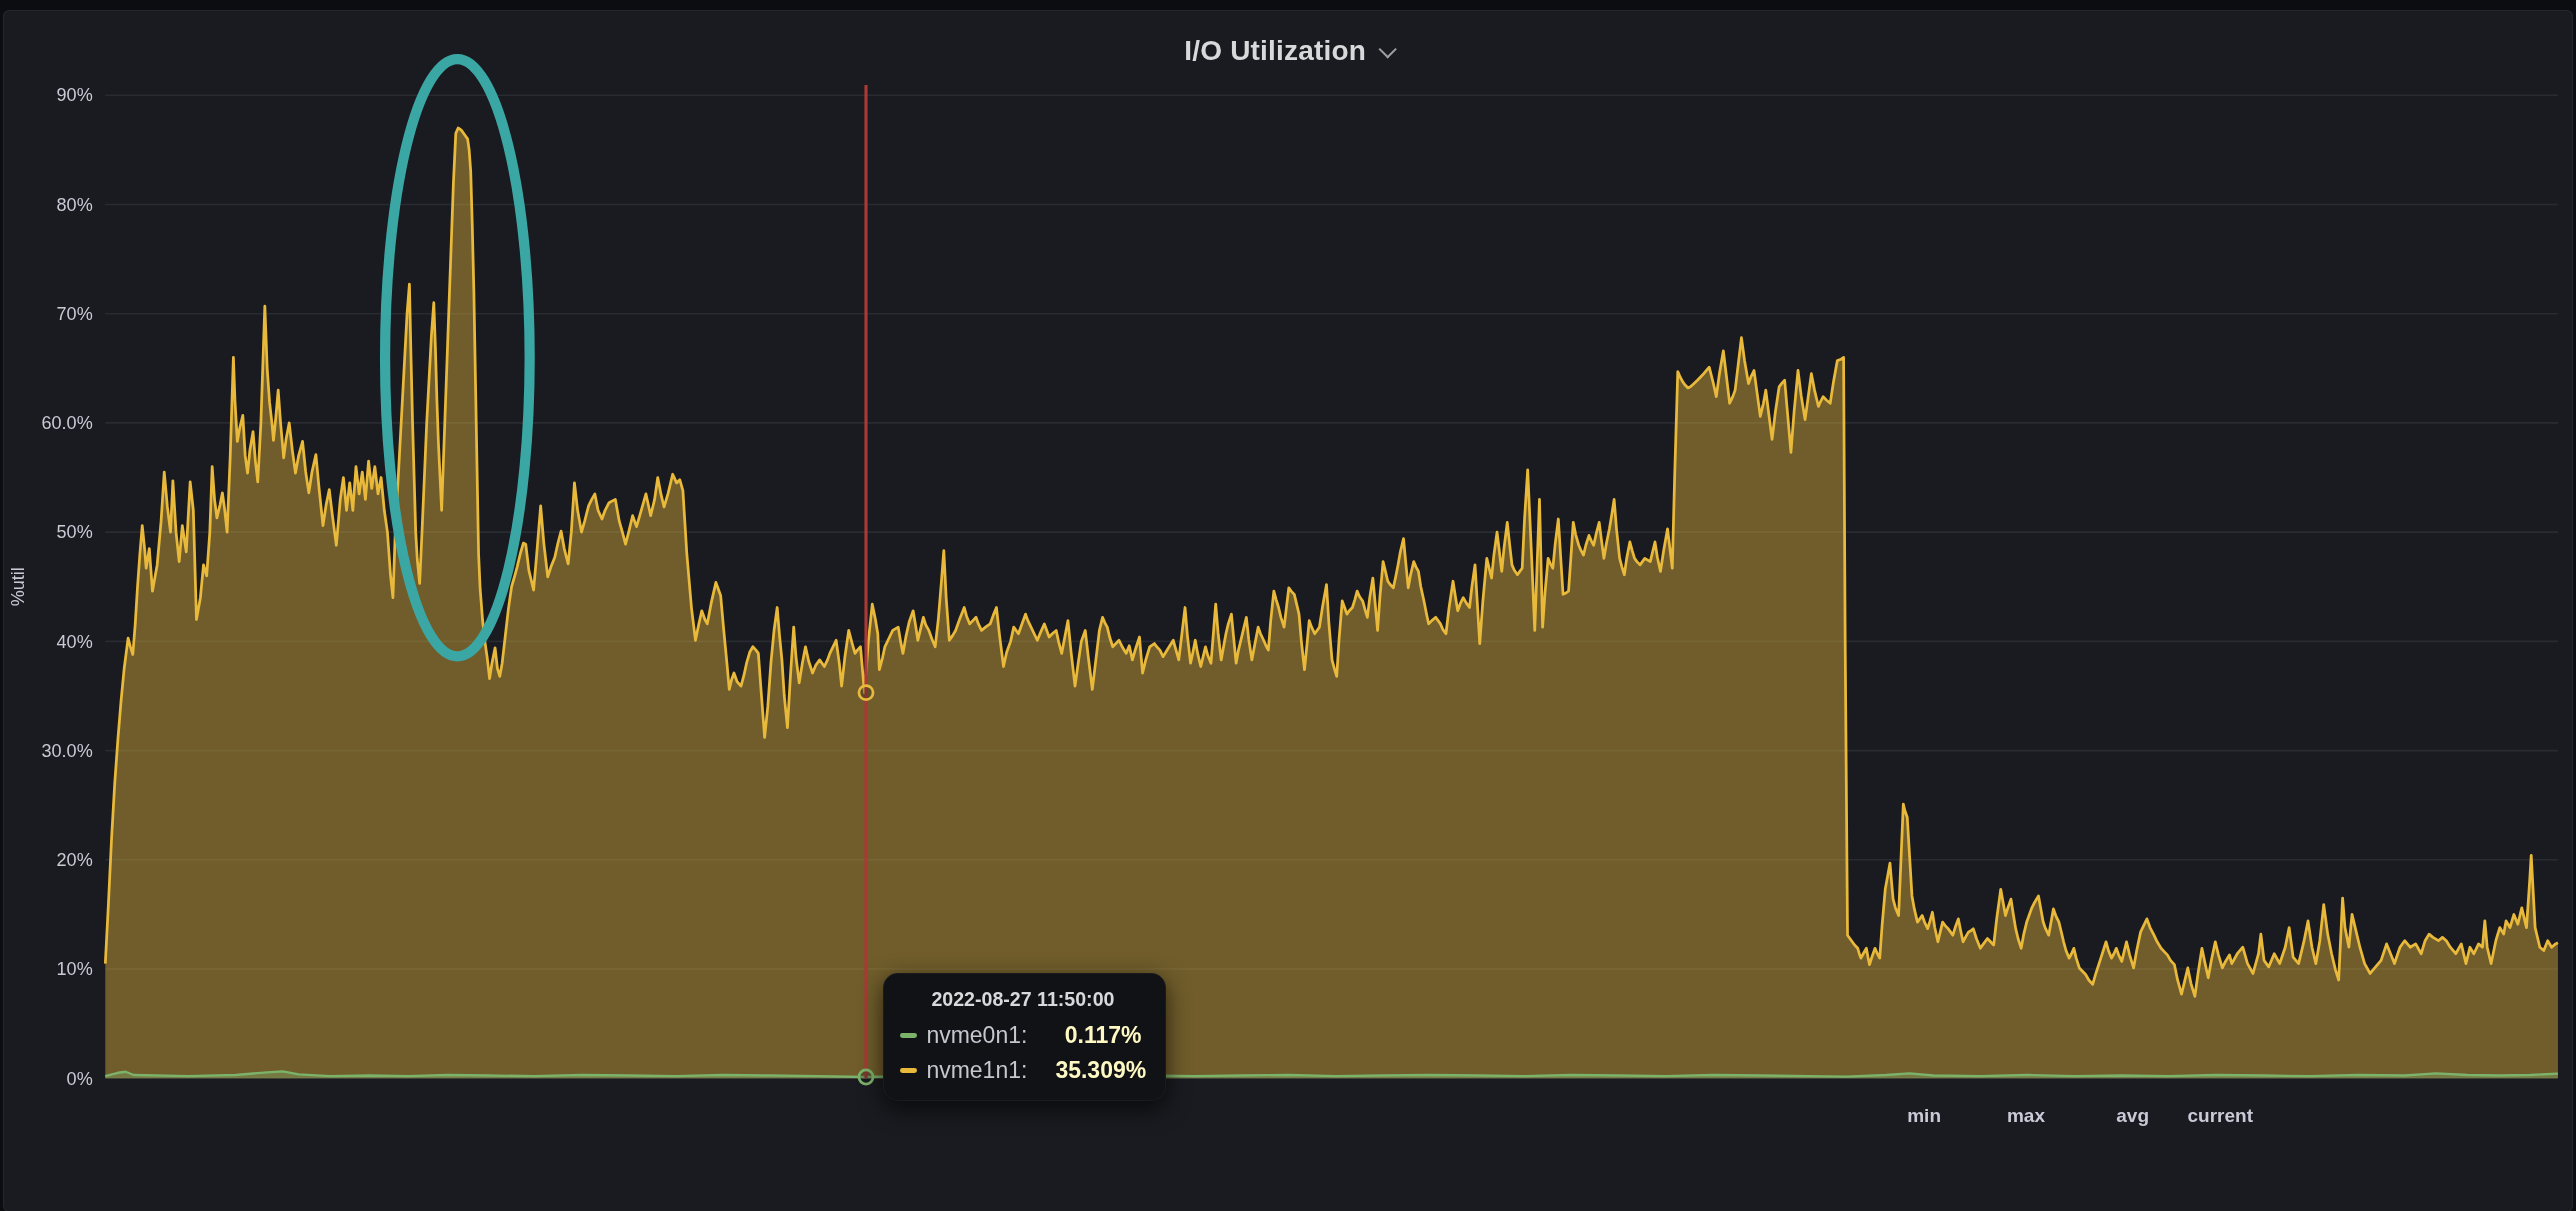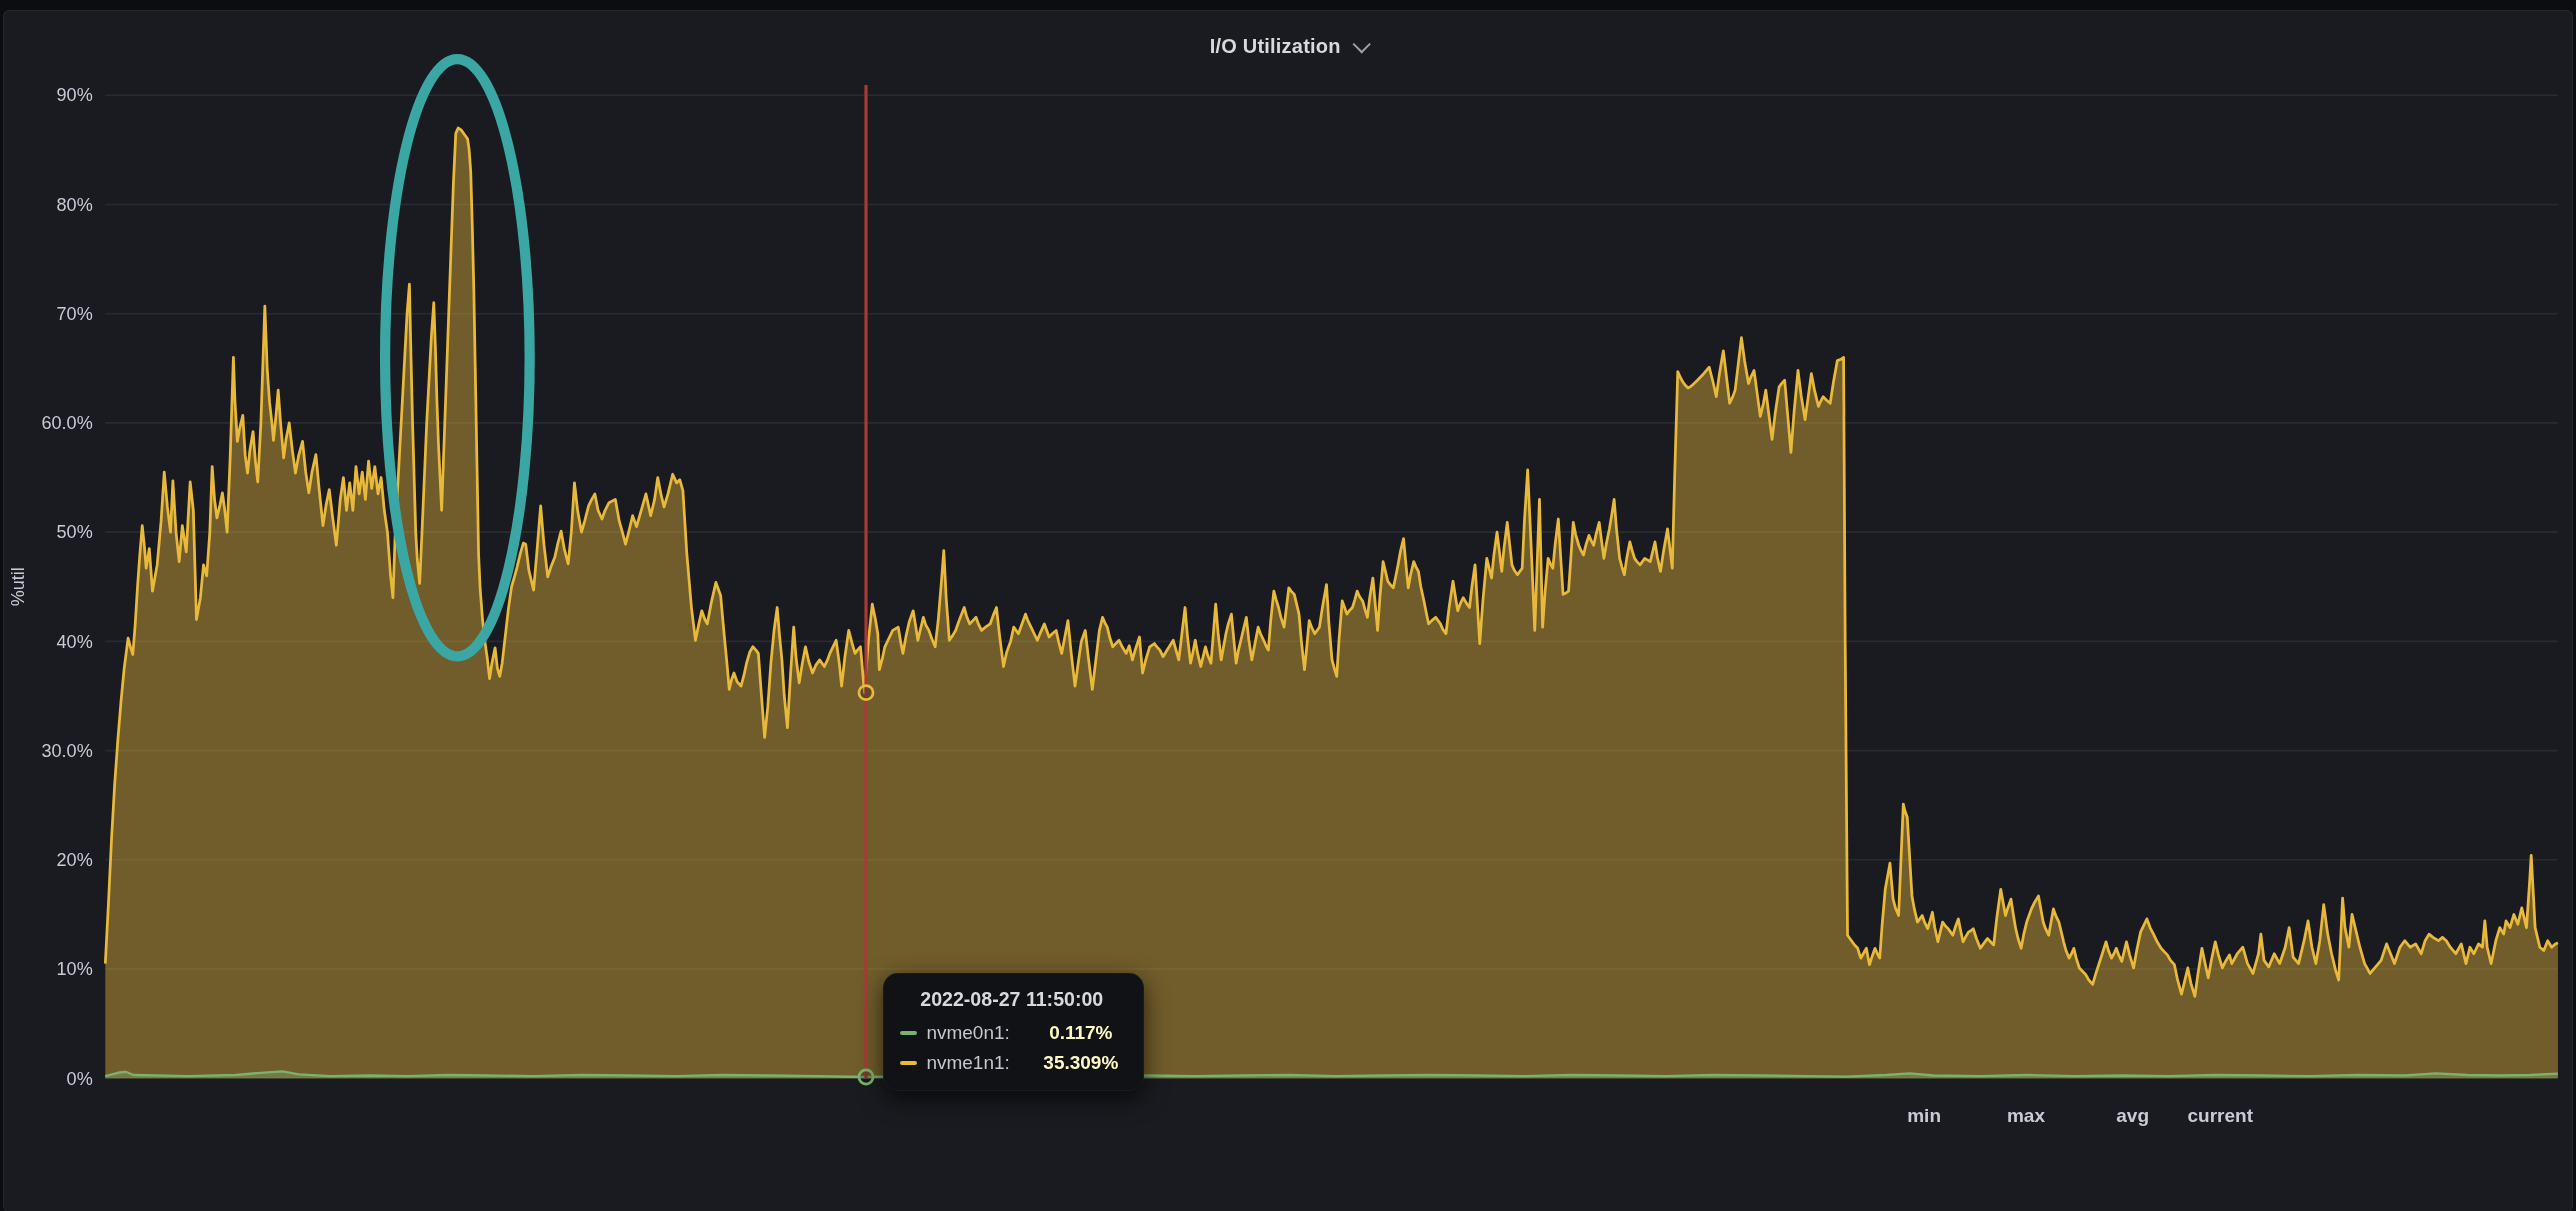--- a/index.html
+++ b/index.html
@@ -1,31 +1,31 @@
 <!DOCTYPE html>
 <html style="font-size:12.6px"><head>
 <meta charset="utf-8">
 <style>
   html,body{margin:0;padding:0;background:#0c0d10;width:2576px;height:1212px;overflow:hidden;
     font-family:"Liberation Sans","DejaVu Sans",sans-serif;-webkit-font-smoothing:antialiased;}
   #panel{position:absolute;left:3.1px;top:10.2px;width:2570px;height:1202px;background:#1a1b20;
     border:0.8px solid rgba(255,255,255,0.055);border-radius:6.3px;box-sizing:border-box;}
   #title-row{position:absolute;left:0;top:35px;width:100%;display:flex;justify-content:center;
     align-items:center;gap:12.6px;z-index:3;cursor:pointer;}
-  #panel-title{color:#d8d9da;font-size:20px;font-weight:700;letter-spacing:0.2px;}
+  #panel-title{color:#d8d9da;font-size:28px;font-weight:700;letter-spacing:0.2px;}
   .chev{width:11px;height:11px;border-right:2.4px solid #9fa0a7;border-bottom:2.4px solid #9fa0a7;
     transform:rotate(45deg) translateY(-3.1px);}
   #chart{position:absolute;left:0;top:0;z-index:1;}
   .tick{fill:#c9cad6;font-size:23px;font-family:"Liberation Sans","DejaVu Sans",sans-serif;}
   
   #tooltip{position:absolute;left:883px;top:973px;z-index:10;background:#111216;
     border:0.8px solid rgba(255,255,255,0.04);border-radius:15px;padding:14px 19px 15.7px 15.7px;
     box-shadow:0 7.9px 23.6px rgba(0,0,0,0.65);min-width:206px;}
   #tooltip-title{color:#d8d9da;font-size:19.6px;font-weight:700;text-align:center;margin-bottom:11px;white-space:nowrap;}
-  .tt-row{display:flex;align-items:center;margin-top:7.9px;font-size:19px;color:#c5c6ce;white-space:nowrap;}
+  .tt-row{display:flex;align-items:center;margin-top:7.9px;font-size:23px;color:#c5c6ce;white-space:nowrap;}
   .tt-dash{width:17.3px;height:4.7px;border-radius:2.4px;margin-right:9.4px;flex:0 0 auto;}
   .tt-val{margin-left:auto;padding-left:28px;font-weight:700;color:#fef9c3;text-align:center;min-width:86px;}
   
   #legend{position:absolute;left:0;top:1097px;width:2288px;z-index:2;font-size:19px;}
   .lg-row{display:flex;align-items:center;height:37px;padding:0 35px 0 23.6px;box-sizing:border-box;}
   .lg-row.hl{background:rgba(201,209,235,0.045);height:39px;}
   .lg-head{color:#33a2e5;font-weight:700;}
   .lg-swatch{width:23.6px;height:7px;border-radius:3.1px;margin-right:15.7px;flex:0 0 auto;cursor:pointer;}
   .lg-name{color:#c9cad6;cursor:pointer;}
   .lg-spacer{flex:1;}

